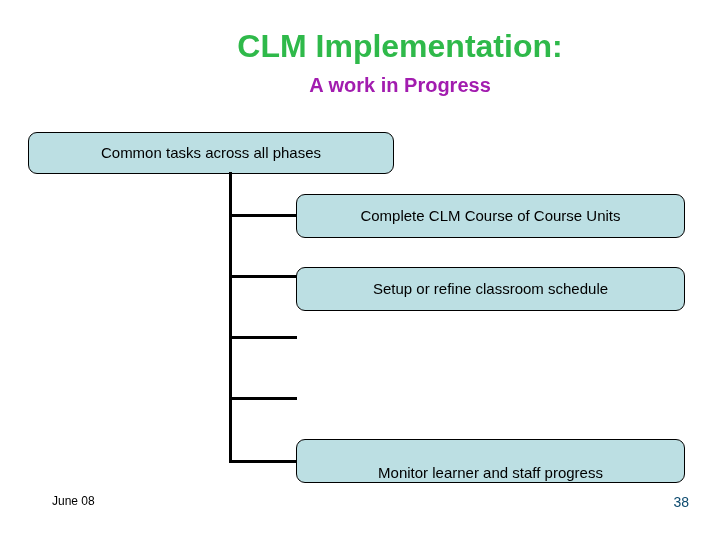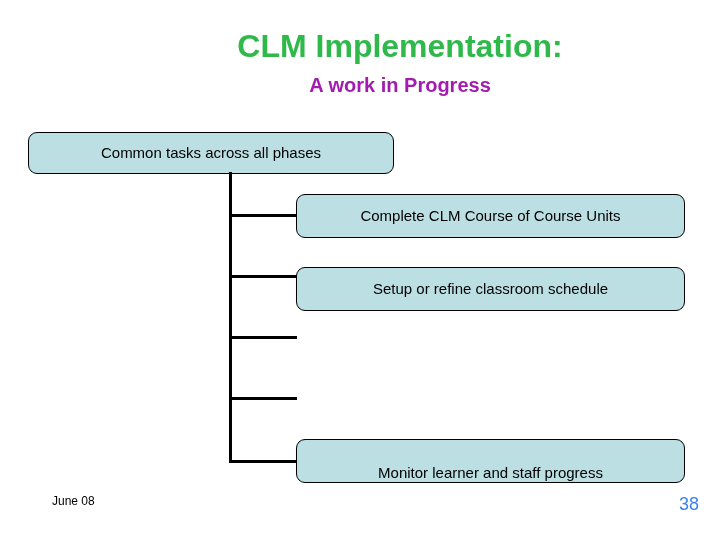--- a/index.html
+++ b/index.html
@@ -102,24 +102,24 @@
   
   .footer-date {
     position: absolute;
     left: 52px;
     top: 494px;
     font-size: 12px;
     color: #000000;
   }
   .footer-page {
     position: absolute;
-    right: 21px;
+    right: 31px;
     top: 494px;
-    font-size: 18px;
-    color: #3b82f6;
+    font-size: 14px;
+    color: #0c4a6e;
   }
 </style>
 </head>
 <body>
 
 <div id="slide">
 
   <div class="title-block">
     <div class="title-line1">CLM Implementation:</div>
     <div class="title-line2">A work in Progress</div>

